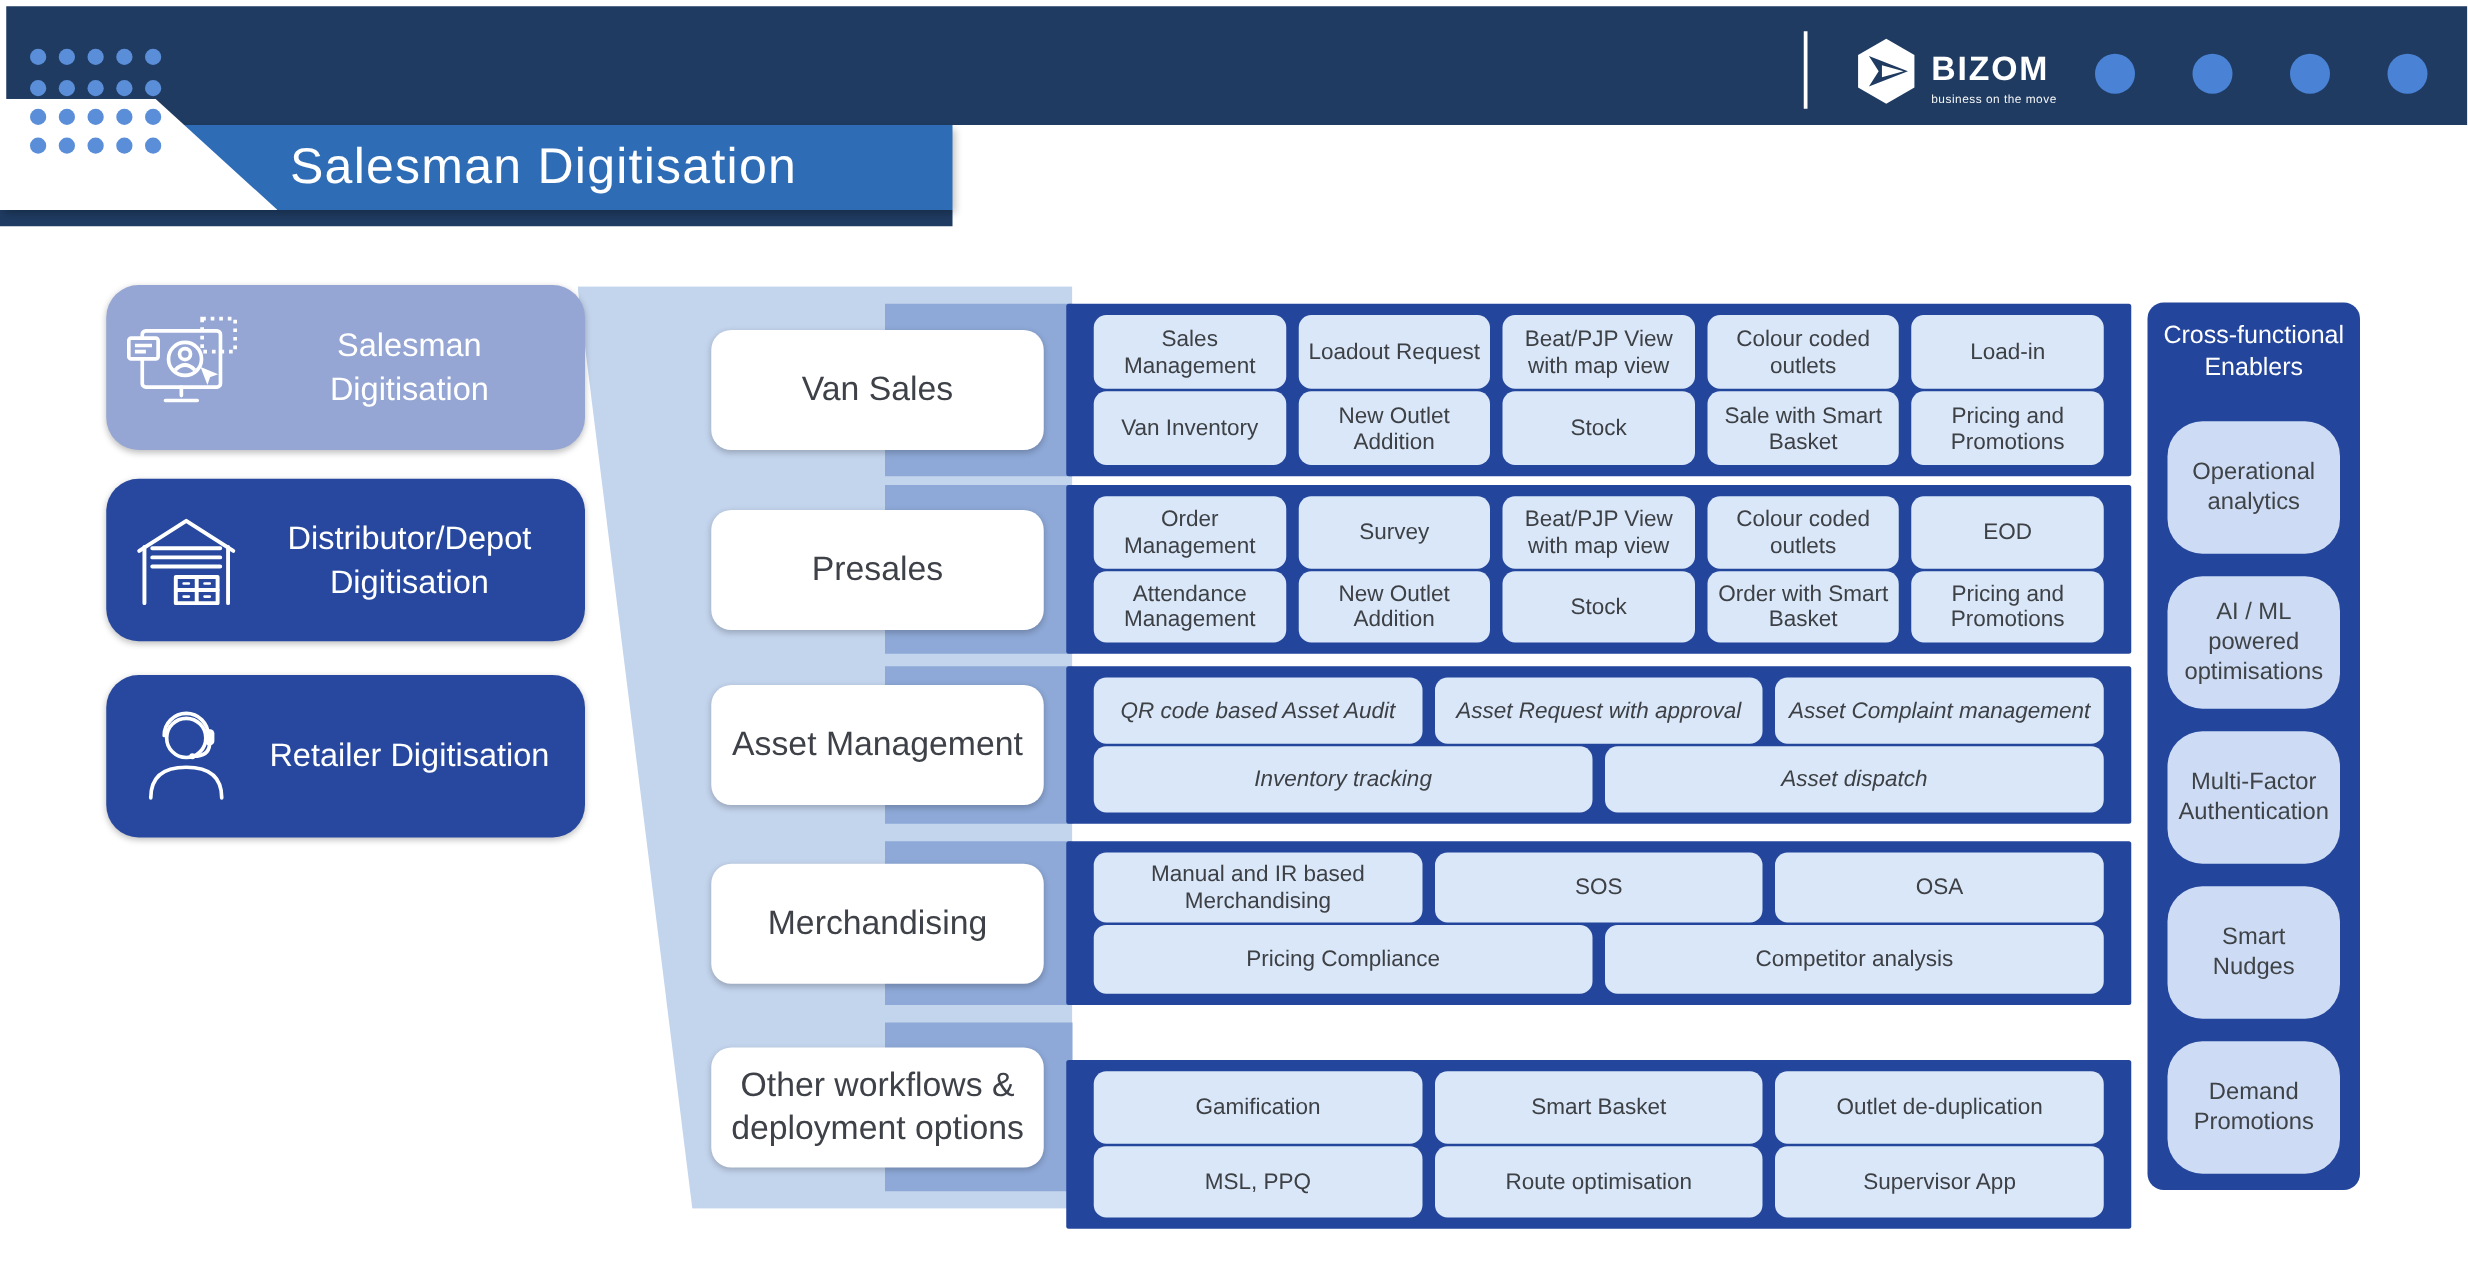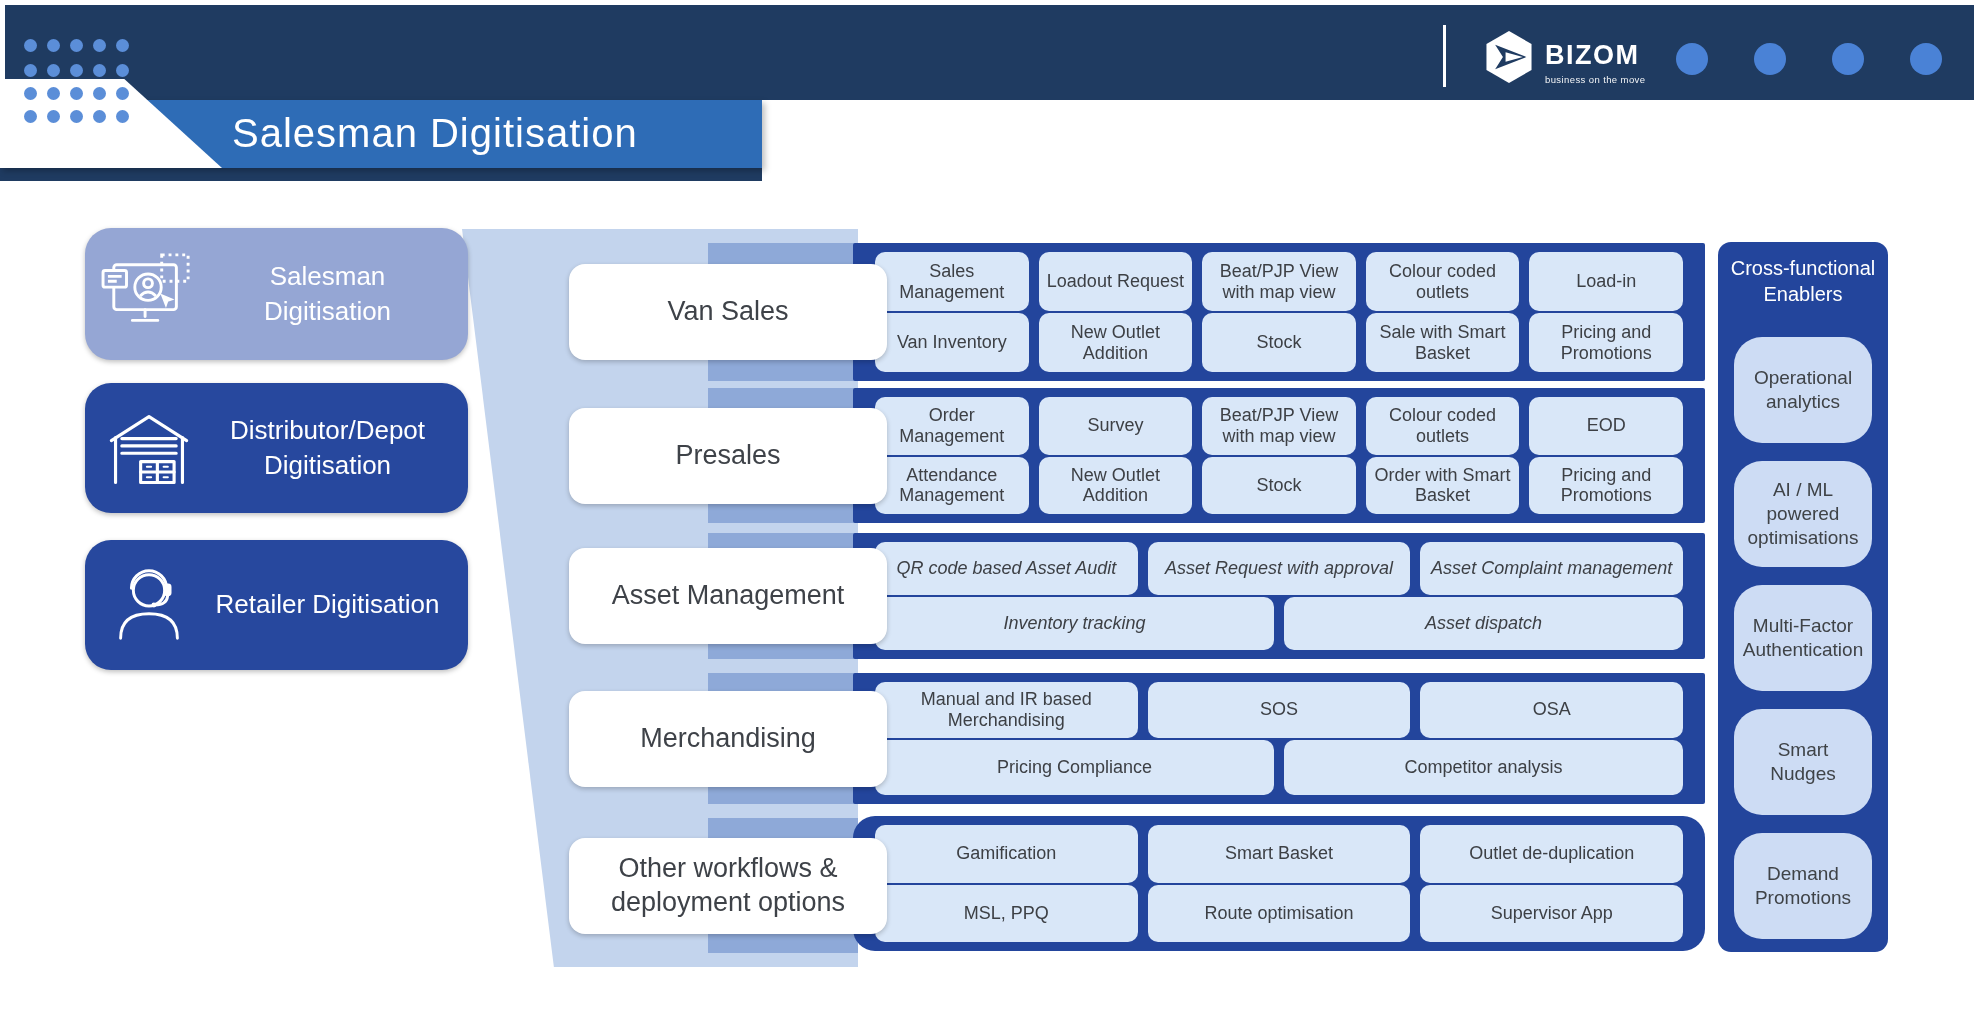--- a/index.html
+++ b/index.html
@@ -30,21 +30,21 @@
   .dot{position:absolute;width:13px;height:13px;border-radius:50%;background:var(--dot);}
   
   .sbtn{position:absolute;left:85px;width:383px;border-radius:26px;display:flex;align-items:center;
         box-shadow:0 2px 5px rgba(0,0,0,.25);cursor:pointer;}
   .sbtn .icon{width:128px;display:flex;justify-content:center;align-items:center;flex:0 0 auto;}
   .sbtn .lbl{flex:1;color:#fff;font-size:26px;line-height:1.35;text-align:center;padding-right:26px;}
   
   .funnel{position:absolute;left:462px;top:229px;width:396px;height:738px;background:var(--funnel);
           clip-path:polygon(0 0,100% 0,100% 100%,23.2% 100%);}
   .band{position:absolute;left:708px;width:150px;background:var(--band);}
-  .rowlabel{position:absolute;left:569px;width:318px;background:#fff;border-radius:16px;
+  .rowlabel{position:absolute;left:569px;width:266px;background:#fff;border-radius:16px;
           display:flex;align-items:center;justify-content:center;text-align:center;
           color:#3e4248;font-size:27px;line-height:1.25;box-shadow:0 2px 5px rgba(0,0,0,.22);padding:0 8px;box-sizing:border-box;}
   .panel{position:absolute;left:853px;width:852px;background:var(--deep);border-radius:2px;
           display:flex;flex-direction:column;justify-content:center;gap:2px;padding:9px 22px;box-sizing:border-box;}
   .chipline{display:flex;gap:10px;flex:1;}
   .chip{flex:1;background:var(--chip);border-radius:10px;display:flex;align-items:center;justify-content:center;
           text-align:center;color:var(--textdark);font-size:18px;line-height:1.15;padding:3px 8px;box-sizing:border-box;}
   
   .enablers{position:absolute;left:1718px;top:242px;width:170px;height:710px;background:var(--deep);border-radius:13px;}
   .enablers-title{color:#fff;font-size:20px;line-height:1.3;text-align:center;padding-top:13px;}
@@ -211,21 +211,21 @@
           <div class="chip">SOS</div>
           <div class="chip">OSA</div>
         </div>
         <div class="chipline">
           <div class="chip">Pricing Compliance</div>
           <div class="chip">Competitor analysis</div>
         </div>
       </div>
       <div class="rowlabel" style="top: 690.5px; height: 96px;">Merchandising</div>
       <div class="band" style="top: 818px; height: 135px;"></div>
-      <div class="panel" style="top: 816px; height: 135px; border-radius: 22px;">
+      <div class="panel" style="top: 848px; height: 135px;">
         <div class="chipline">
           <div class="chip">Gamification</div>
           <div class="chip">Smart Basket</div>
           <div class="chip">Outlet de-duplication</div>
         </div>
         <div class="chipline">
           <div class="chip">MSL, PPQ</div>
           <div class="chip">Route optimisation</div>
           <div class="chip">Supervisor App</div>
         </div>

